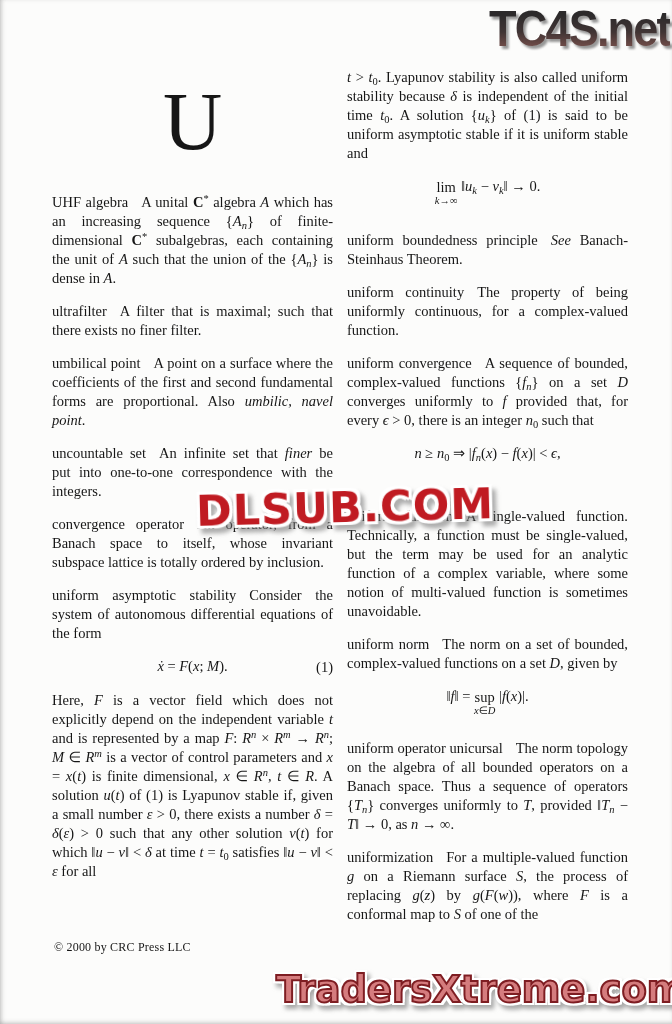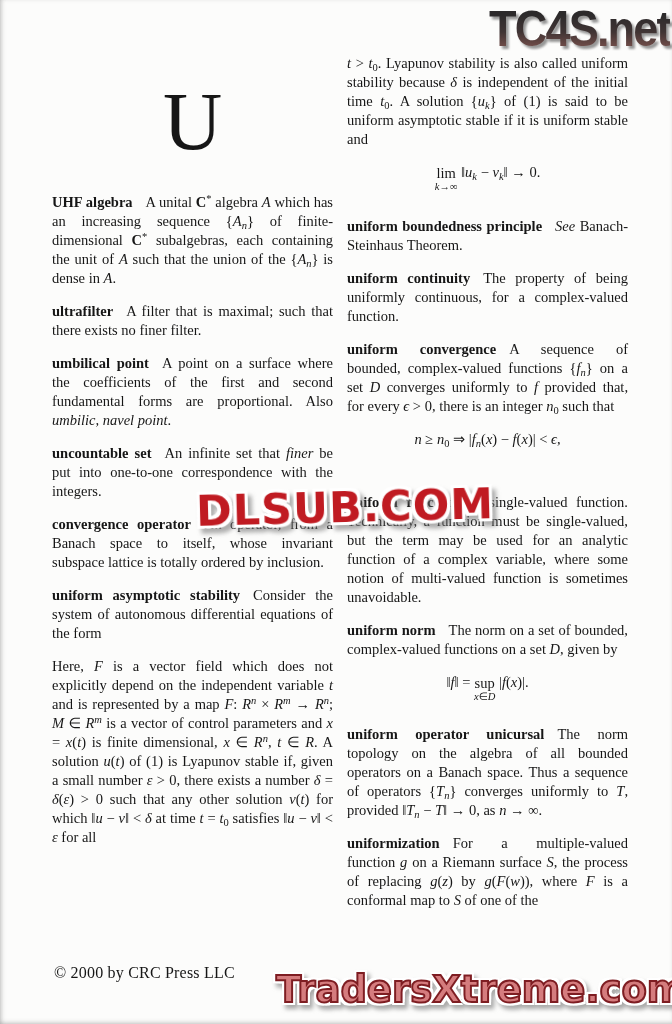--- a/index.html
+++ b/index.html
@@ -3,33 +3,33 @@
 <meta charset="utf-8">
 <style>
   html,body{margin:0;padding:0;background:#e9e8e5;}
   .page{
     position:relative;width:672px;height:1024px;background:#fcfcfb;overflow:hidden;
     font-family:"Liberation Serif",serif;color:#161616;
     box-shadow:inset 3px 0 5px -2px rgba(90,90,90,.35), inset 0 -3px 5px -2px rgba(90,90,90,.30);
   }
   .col{position:absolute;width:281px;text-align:justify;font-size:14.5px;line-height:19px;}
   .col-left{left:52px;top:75px;}
-  .col-right{left:347px;top:54px;}
+  .col-right{left:347px;top:68px;}
   .letter{text-align:center;font-size:82px;line-height:82px;margin:6px 0 30px;font-weight:400;}
   .entry,.para{margin:0 0 14px;}
-  .entry .term{font-weight:bold;}
+  .entry .term{font-weight:normal;}
   .gap{display:inline-block;width:13px;}
   sub,sup{font-size:10.5px;line-height:0;}
   sub{vertical-align:baseline;position:relative;top:3px;}
   sup{vertical-align:baseline;position:relative;top:-5px;}
   .eq{position:relative;text-align:center;margin:14px 0 15px;line-height:19px;}
   .eqno{position:absolute;right:0;top:50%;transform:translateY(-50%);}
   .stack{display:inline-block;text-align:center;vertical-align:-13px;line-height:1.05;}
   .stack .under{display:block;font-size:10.5px;}
-  .footer{position:absolute;left:54px;top:964px;font-size:16px;letter-spacing:.2px;}
+  .footer{position:absolute;left:54px;top:940px;font-size:12px;letter-spacing:.2px;}
   
   .wm-top{
     position:absolute;top:0px;right:2px;
     font-family:"Liberation Sans",sans-serif;font-weight:bold;font-size:50px;letter-spacing:-2px;
     transform:scaleX(.9);transform-origin:100% 0;
     background:linear-gradient(180deg,#2c2a2b 25%,#403434 55%,#6f4c48 80%,#8a5f59 100%);
     -webkit-background-clip:text;background-clip:text;color:transparent;
     filter:drop-shadow(3px 3px 1px rgba(125,125,125,.8));
   }
   .wm-mid{
@@ -56,20 +56,21 @@
   <div class="wm-top">TC4S.net</div>
 
   <div class="col col-left">
       <div class="letter">U</div>
       <p class="entry"><b class="term">UHF algebra</b><span class="gap"></span><span>A unital <b>C</b><sup>*</sup> algebra <i>A</i> which has an increasing sequence {<i>A<sub>n</sub></i>} of finite-dimensional <b>C</b><sup>*</sup> subalgebras, each containing the unit of <i>A</i> such that the union of the {<i>A<sub>n</sub></i>} is dense in <i>A</i>.</span></p>
       <p class="entry"><b class="term">ultrafilter</b><span class="gap"></span><span>A filter that is maximal; such that there exists no finer filter.</span></p>
       <p class="entry"><b class="term">umbilical point</b><span class="gap"></span><span>A point on a surface where the coefficients of the first and second fundamental forms are proportional. Also <i>umbilic, navel point</i>.</span></p>
       <p class="entry"><b class="term">uncountable set</b><span class="gap"></span><span>An infinite set that <i>finer</i> be put into one-to-one correspondence with the integers.</span></p>
       <p class="entry"><b class="term">convergence operator</b><span class="gap"></span><span>An operator, from a Banach space to itself, whose invariant subspace lattice is totally ordered by inclusion.</span></p>
       <p class="entry"><b class="term">uniform asymptotic stability</b><span class="gap"></span><span>Consider the system of autonomous differential equations of the form</span></p>
+      <div class="eq"><span><i>ẋ</i> = <i>F</i>(<i>x</i>; <i>M</i>).</span><span class="eqno">(1)</span></div>
       <p class="para">Here, <i>F</i> is a vector field which does not explicitly depend on the independent variable <i>t</i> and is represented by a map <i>F</i>: <i>R</i><sup><i>n</i></sup> × <i>R</i><sup><i>m</i></sup> → <i>R</i><sup><i>n</i></sup>; <i>M</i> ∈ <i>R</i><sup><i>m</i></sup> is a vector of control parameters and <i>x</i> = <i>x</i>(<i>t</i>) is finite dimensional, <i>x</i> ∈ <i>R</i><sup><i>n</i></sup>, <i>t</i> ∈ <i>R</i>. A solution <i>u</i>(<i>t</i>) of (1) is Lyapunov stable if, given a small number <i>ε</i> &gt; 0, there exists a number <i>δ</i> = <i>δ</i>(<i>ε</i>) &gt; 0 such that any other solution <i>v</i>(<i>t</i>) for which ‖<i>u</i> − <i>v</i>‖ &lt; <i>δ</i> at time <i>t</i> = <i>t</i><sub>0</sub> satisfies ‖<i>u</i> − <i>v</i>‖ &lt; <i>ε</i> for all</p>
     </div>
   <div class="col col-right">
       <p class="para"><i>t</i> &gt; <i>t</i><sub>0</sub>. Lyapunov stability is also called uniform stability because <i>δ</i> is independent of the initial time <i>t</i><sub>0</sub>. A solution {<i>u<sub>k</sub></i>} of (1) is said to be uniform asymptotic stable if it is uniform stable and</p>
       <div class="eq" style="margin-top: 4px; margin-bottom: 25px;"><span><span class="stack"><span>lim</span><span class="under"><i>k</i>→∞</span></span> ‖<i>u<sub>k</sub></i> − <i>v<sub>k</sub></i>‖ → 0.</span></div>
       <p class="entry"><b class="term">uniform boundedness principle</b><span class="gap"></span><span><i>See</i> Banach-Steinhaus Theorem.</span></p>
       <p class="entry"><b class="term">uniform continuity</b><span class="gap"></span><span>The property of being uniformly continuous, for a complex-valued function.</span></p>
       <p class="entry"><b class="term">uniform convergence</b><span class="gap"></span><span>A sequence of bounded, complex-valued functions {<i>f<sub>n</sub></i>} on a set <i>D</i> converges uniformly to <i>f</i> provided that, for every <i>ϵ</i> &gt; 0, there is an integer <i>n</i><sub>0</sub> such that</span></p>
       <div class="eq"><span><i>n</i> ≥ <i>n</i><sub>0</sub> ⇒ |<i>f<sub>n</sub></i>(<i>x</i>) − <i>f</i>(<i>x</i>)| &lt; <i>ϵ</i>,</span></div>
       <p class="entry" style="margin-top: 44px;"><b class="term">uniform function</b><span class="gap"></span><span>A single-valued function. Technically, a function must be single-valued, but the term may be used for an analytic function of a complex variable, where some notion of multi-valued function is sometimes unavoidable.</span></p>

